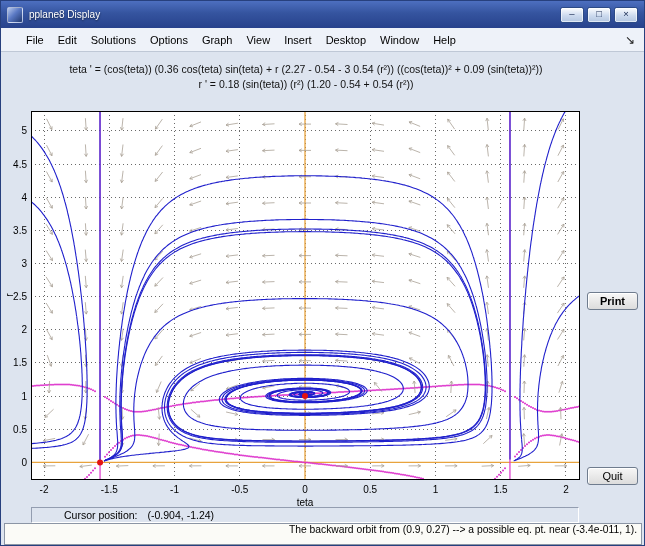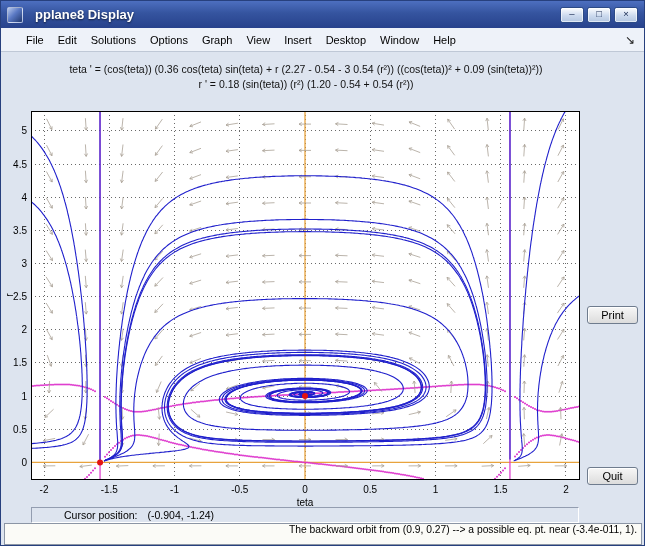--- a/index.html
+++ b/index.html
@@ -9,21 +9,21 @@
     border:1px solid #27407e;box-sizing:border-box;
   }
   .titlebar{
     position:absolute;top:0;left:0;right:0;height:27px;
     background:linear-gradient(180deg,#4d6fc0 0%,#35549f 45%,#27428c 100%);
     display:flex;align-items:center;padding:0 6px;box-sizing:border-box;
   }
   .app-icon{width:14px;height:14px;border-radius:2px;flex:0 0 auto;
     background:linear-gradient(135deg,#b8c9ec,#5a79c4 45%,#20386f);
     border:1px solid rgba(255,255,255,.55);}
-  .title-text{color:#fff;font-size:13px;font-weight:bold;margin-left:12px;
+  .title-text{color:#fff;font-size:10px;font-weight:normal;margin-left:6px;
     text-shadow:0 1px 2px rgba(0,0,0,.6);white-space:nowrap;}
   .win-controls{margin-left:auto;display:flex;gap:3px;}
   .win-btn{width:22px;height:14px;border-radius:2.5px;text-align:center;
     font-size:9.5px;line-height:12px;color:#13254d;cursor:default;
     background:linear-gradient(180deg,#fdfeff,#ccdaee 55%,#b3c6e0);
     border:1px solid #2c4a86;box-shadow:inset 0 0 0 1px rgba(255,255,255,.6);}
   .menubar{
     position:absolute;top:27px;left:0;right:0;height:24px;background:#eef2f9;
     border-bottom:1px solid #bfc8d6;display:flex;align-items:center;
     padding-left:18px;box-sizing:border-box;font-size:11px;color:#000;
@@ -36,21 +36,21 @@
   }
   #plot-svg{position:absolute;left:0;top:106px;}
   #plot-svg text{font-family:"Liberation Sans",sans-serif;font-size:10px;fill:#000;}
   .side-btn{
     position:absolute;left:586px;width:51px;height:18px;font-size:11px;
     font-family:"Liberation Sans",sans-serif;color:#000;
     background:linear-gradient(180deg,#f7f7f7,#dcdcdc);
     border:1px solid #6f7c8e;border-radius:3px;
     box-shadow:inset 1px 1px 0 #fff;padding:0;cursor:default;
   }
-  #print-btn{top:305px;}
+  #print-btn{top:291px;font-weight:bold;}
   #quit-btn{top:466px;}
   .cursorbar{
     position:absolute;left:30px;top:506px;width:548px;height:16px;
     box-sizing:border-box;background:#dde4ef;
     border-top:1px solid #939db0;border-left:1px solid #939db0;
     border-bottom:1px solid #ffffff;border-right:1px solid #ffffff;
     font-size:10.5px;color:#000;padding:1px 0 0 32px;display:flex;gap:10px;
   }
   .statusbar{
     position:absolute;left:3px;top:522px;width:638px;height:22px;

